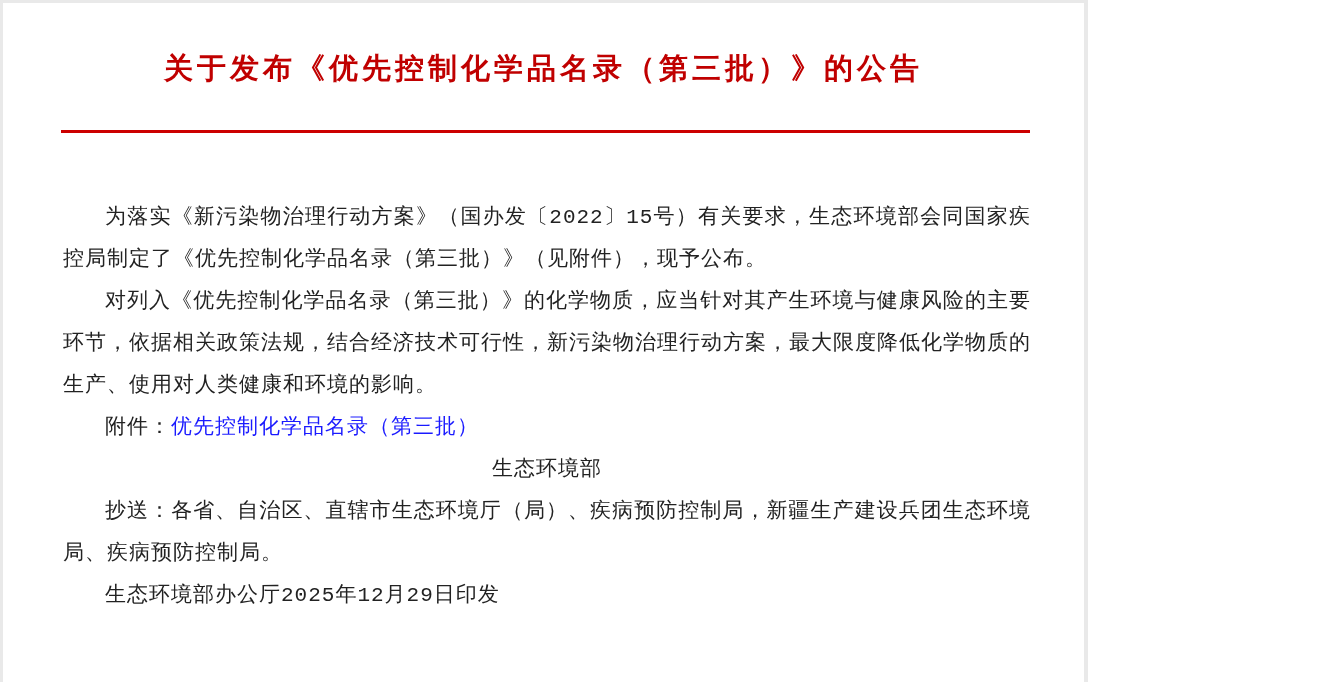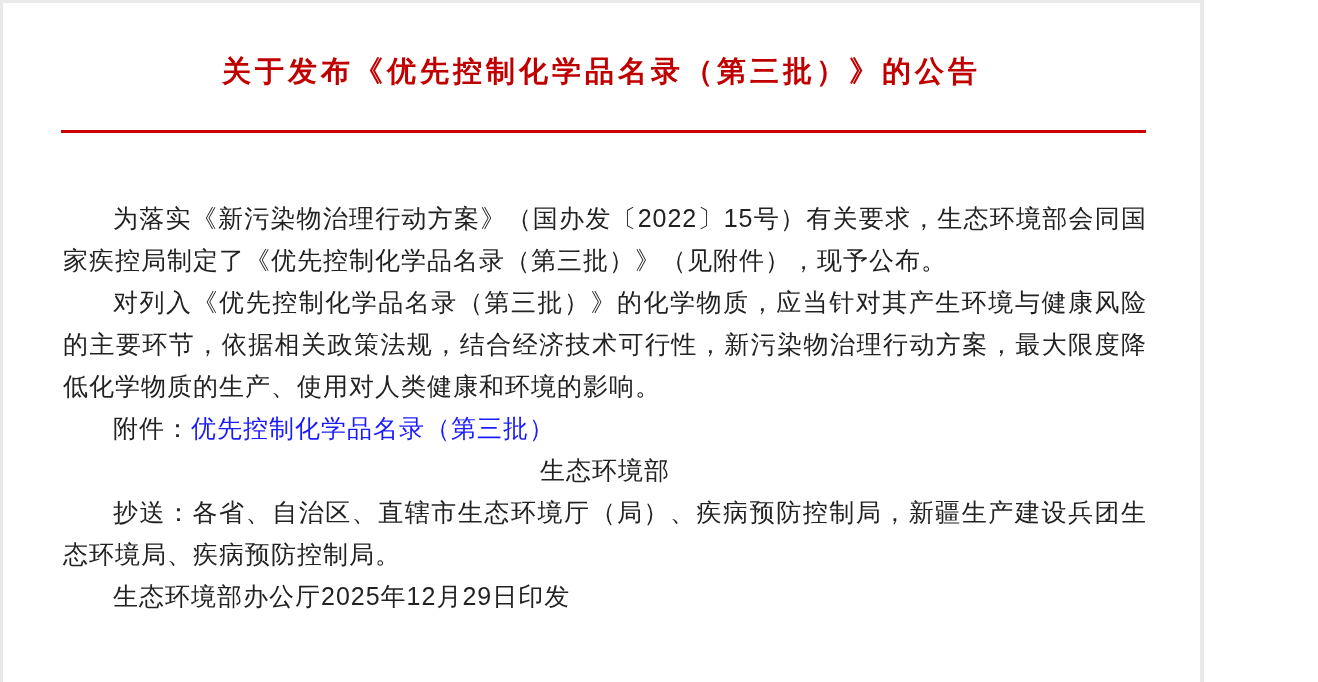--- a/index.html
+++ b/index.html
@@ -5,45 +5,46 @@
   * { box-sizing: border-box; }
   html, body { margin: 0; padding: 0; }
   body {
     width: 1318px;
     height: 682px;
     background: #ffffff;
     font-family: "Liberation Sans", sans-serif;
     overflow: hidden;
   }
   .page {
-    width: 1204px;
+    width: 1088px;
     height: 682px;
     background: #ffffff;
     border-top: 3px solid #e9e9e9;
     border-left: 3px solid #e9e9e9;
     border-right: 4px solid #e9e9e9;
+    font-family: Liberation Mono, monospace;
   }
   .doc-title {
     margin: 48px 20px 0 20px;
     text-align: center;
     font-size: 29px;
     line-height: 40px;
     font-weight: bold;
     letter-spacing: 4px;
     color: #c00000;
   }
   .title-divider {
     height: 3px;
     background: #cc0000;
     margin: 39px 54px 0 58px;
   }
   .content {
     margin-top: 64px;
     padding: 0 53px 0 60px;
-    font-size: 25px;
+    font-size: 21px;
     line-height: 42px;
     letter-spacing: 1px;
     color: #222222;
     text-align: justify;
   }
   .content p { margin: 0; text-indent: 2em; }
   .attachment-line { text-indent: 2em; }
   .attachment-link {
     color: #1a1aff;
     text-decoration: none;

